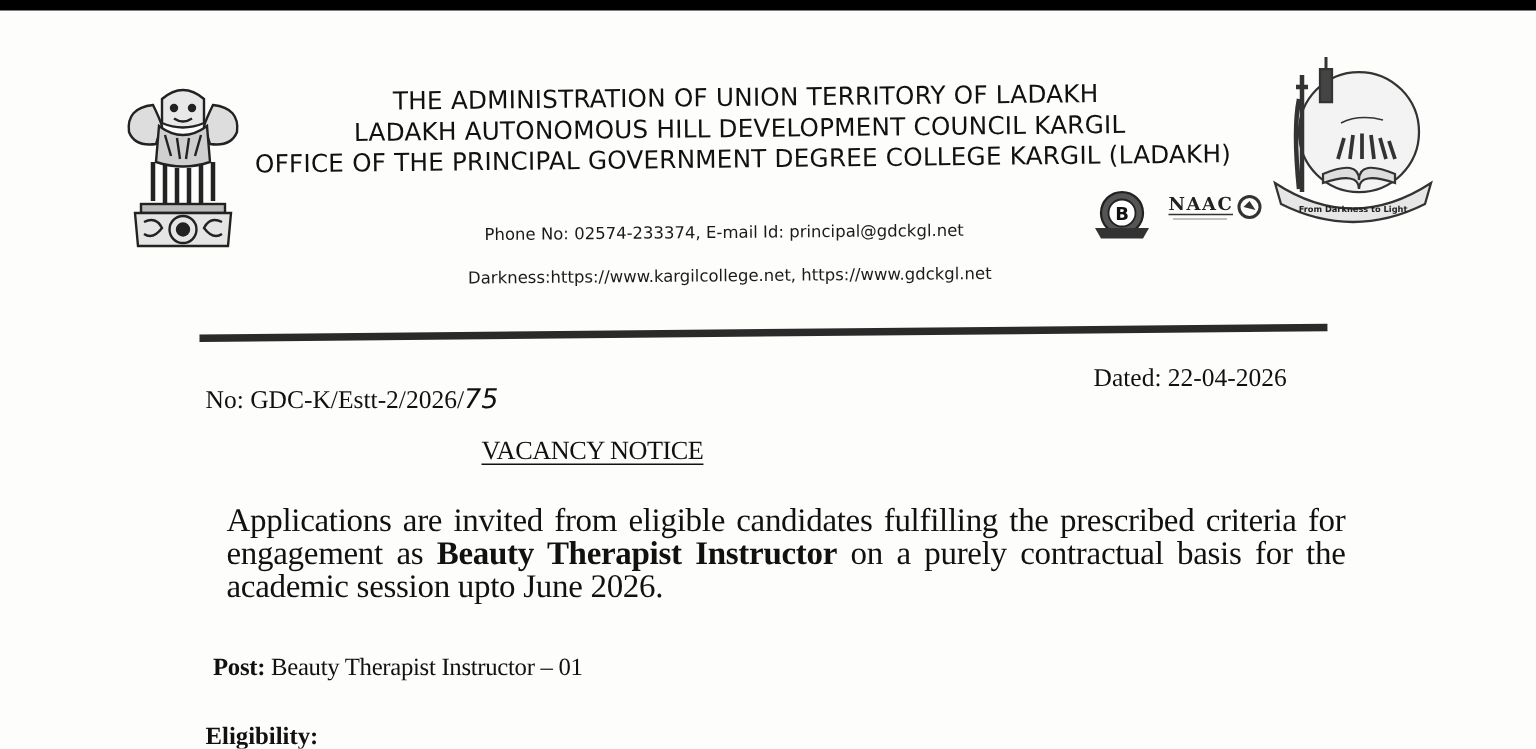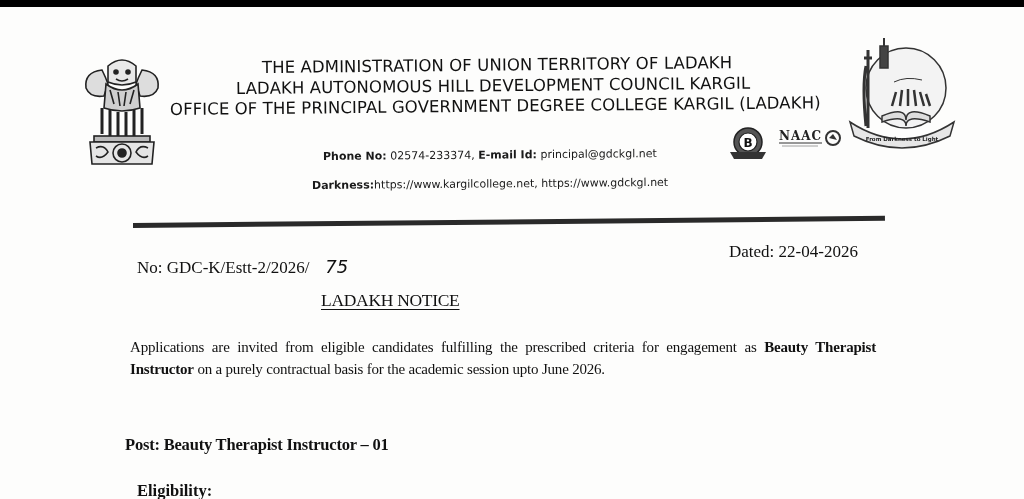--- a/index.html
+++ b/index.html
@@ -9,34 +9,34 @@
       font-family: "Liberation Sans", sans-serif; color: #1a1a1a;
     }
     .topbar { position: absolute; left: 0; top: 0; width: 1024px; height: 7px; background: #000; }
     .emblem { position: absolute; left: 80px; top: 52px; width: 84px; height: 120px; }
     .college-logo { position: absolute; left: 846px; top: 36px; width: 112px; height: 118px; }
     .hdr-line { position: absolute; white-space: nowrap; font-family: "DejaVu Sans", sans-serif; font-weight: normal; color: #111; letter-spacing: 0.1px; }
     .hdr1 { left: 262px; top: 58px; font-size: 16.5px; transform: rotate(-0.6deg); transform-origin: left center; }
     .hdr2 { left: 236px; top: 79px; font-size: 16.5px; transform: rotate(-0.6deg); transform-origin: left center; }
     .hdr3 { left: 170px; top: 100px; font-size: 16.5px; transform: rotate(-0.6deg); transform-origin: left center; }
     .contact { position: absolute; white-space: nowrap; font-family: "DejaVu Sans", sans-serif; font-size: 11px; color: #1a1a1a; transform: rotate(-0.5deg); transform-origin: left center; }
-    .contact b { font-weight: bold; }
+    .contact b { font-weight: normal; }
     .phone-line { left: 323px; top: 150px; }
     .web-line { left: 312px; top: 179px; }
     .badge-b { position: absolute; left: 726px; top: 126px; width: 44px; height: 36px; }
     .naac { position: absolute; left: 778px; top: 126px; width: 66px; height: 28px; }
     .rule { position: absolute; left: 133px; top: 223px; width: 752px; height: 5px; background: #2a2a2a; transform: rotate(-0.55deg); transform-origin: left center; }
     .serif { font-family: "Liberation Serif", serif; color: #111; }
     .ref-no { position: absolute; left: 137px; top: 256px; font-size: 17px; white-space: nowrap; }
-    .ref-no .hand { font-family: "DejaVu Sans", sans-serif; font-style: italic; font-size: 18px; margin-left: 16px; }
+    .ref-no .hand { font-family: "DejaVu Sans", sans-serif; font-style: italic; font-size: 18px; margin-left: 0; }
     .dated { position: absolute; left: 729px; top: 242px; font-size: 17px; white-space: nowrap; }
     .title { position: absolute; left: 321px; top: 290px; font-size: 17.5px; text-decoration: underline; text-underline-offset: 3px; white-space: nowrap; letter-spacing: -0.3px; }
-    .para { position: absolute; left: 130px; top: 336px; width: 746px; font-size: 15px; line-height: 22px; text-align: justify; letter-spacing: -0.2px; }
+    .para { position: absolute; left: 151px; top: 336px; width: 746px; font-size: 22px; line-height: 22px; text-align: justify; letter-spacing: -0.2px; }
     .para b { font-weight: bold; }
-    .post { position: absolute; left: 125px; top: 435px; font-size: 16.5px; white-space: nowrap; letter-spacing: -0.2px; font-weight: bold; }
+    .post { position: absolute; left: 142px; top: 435px; font-size: 16.5px; white-space: nowrap; letter-spacing: -0.2px; }
     .elig { position: absolute; left: 137px; top: 481px; font-size: 16.5px; font-weight: bold; white-space: nowrap; }
   </style>
 </head>
 <body>
 
 <div class="topbar"></div>
 
 <svg class="emblem" viewBox="0 0 84 120">
   <g fill="none" stroke="#222" stroke-width="1.6">
     <path d="M28 14 Q42 2 56 14 L56 30 Q42 36 28 30 Z" fill="#e8e8e8"></path>
@@ -96,21 +96,21 @@
   <text x="56" y="105" text-anchor="middle" font-size="5.5" fill="#222" font-family="DejaVu Sans, sans-serif" font-weight="bold">From Darkness to Light</text>
 </svg>
 
 <div class="rule"></div>
 
 <div class="ref-no serif">
   <span>No: GDC-K/Estt-2/2026/</span><span class="hand">75</span>
 </div>
 <div class="dated serif">Dated: 22-04-2026</div>
 
-<div class="title serif">LADAKH NOTICE</div>
+<div class="title serif">VACANCY NOTICE</div>
 
 <div class="para serif">
   <span>Applications are invited from eligible candidates fulfilling the prescribed criteria for engagement as </span><b>Beauty Therapist Instructor</b><span> on a purely contractual basis for the academic session upto June 2026.</span>
 </div>
 
 <div class="post serif">
   <b>Post:</b><span> Beauty Therapist Instructor – 01</span>
 </div>
 
 <div class="elig serif">Eligibility:</div>

